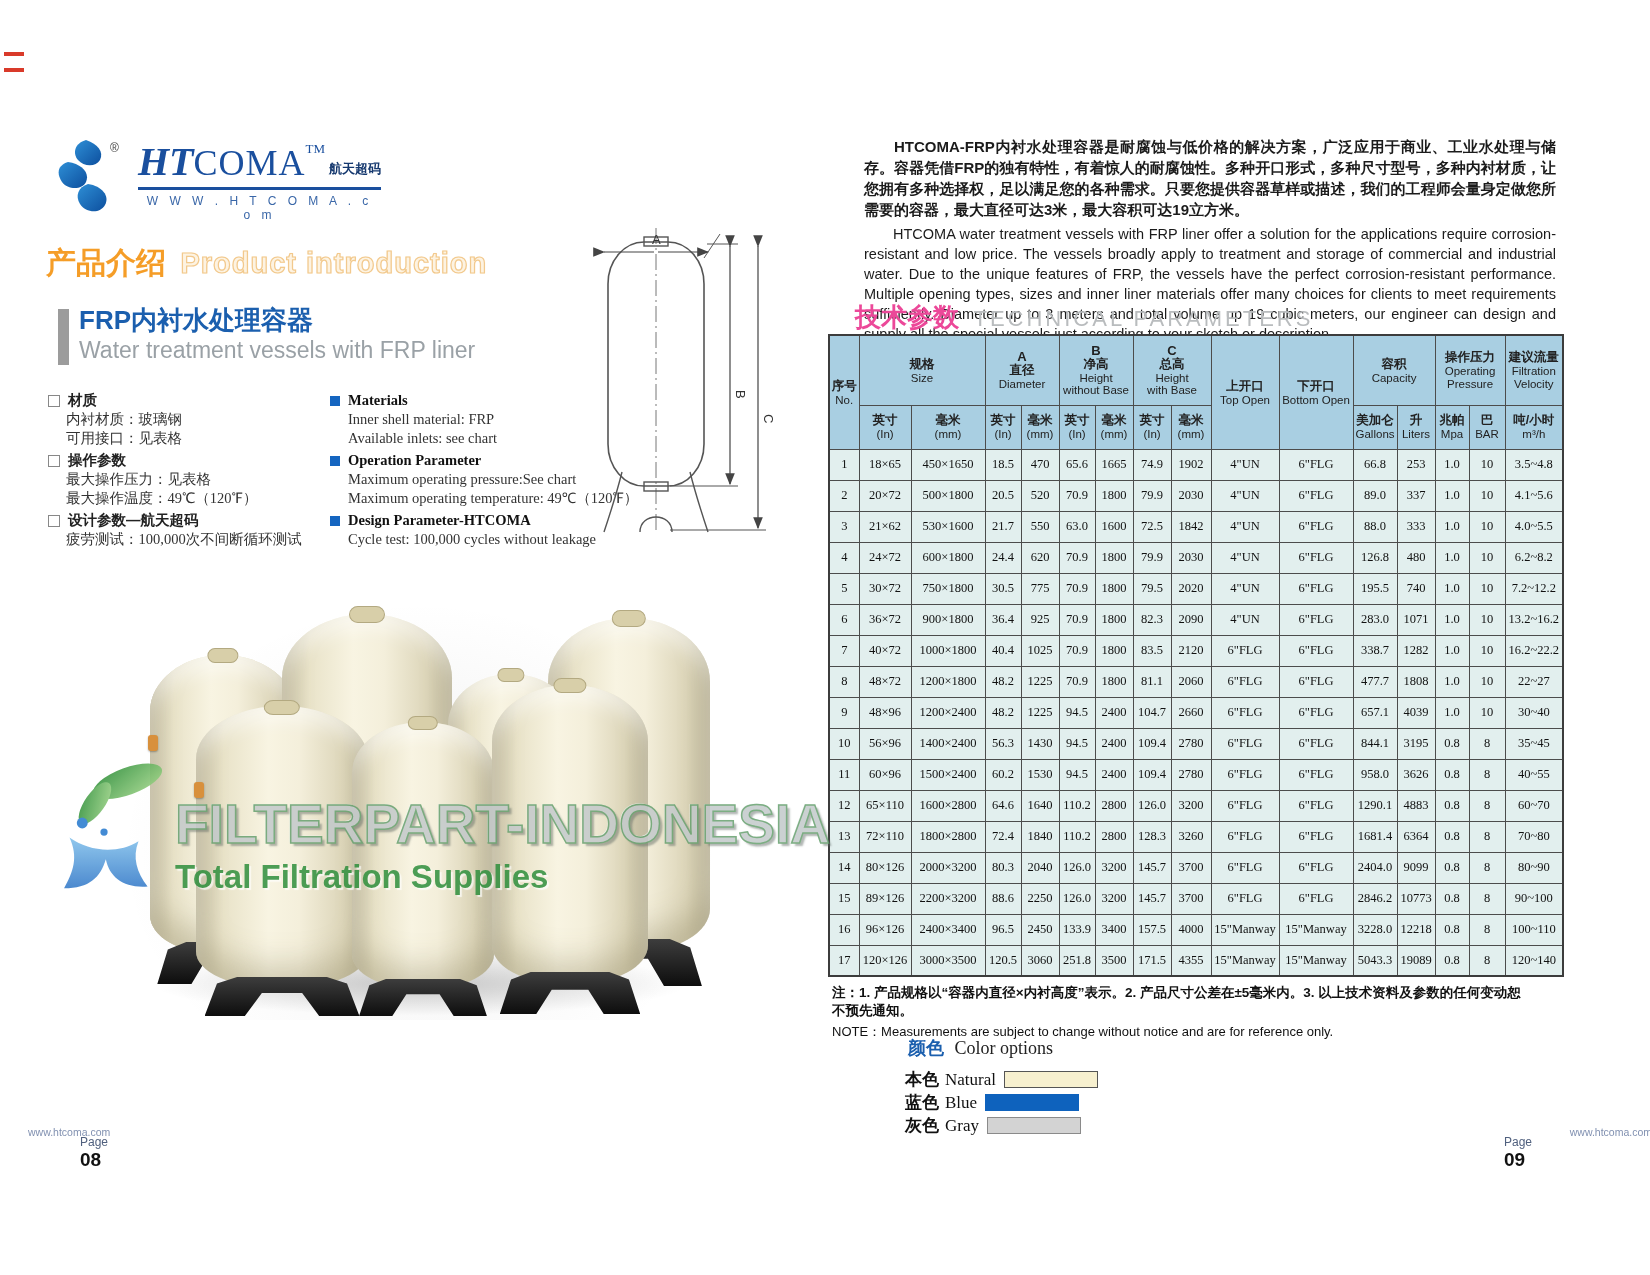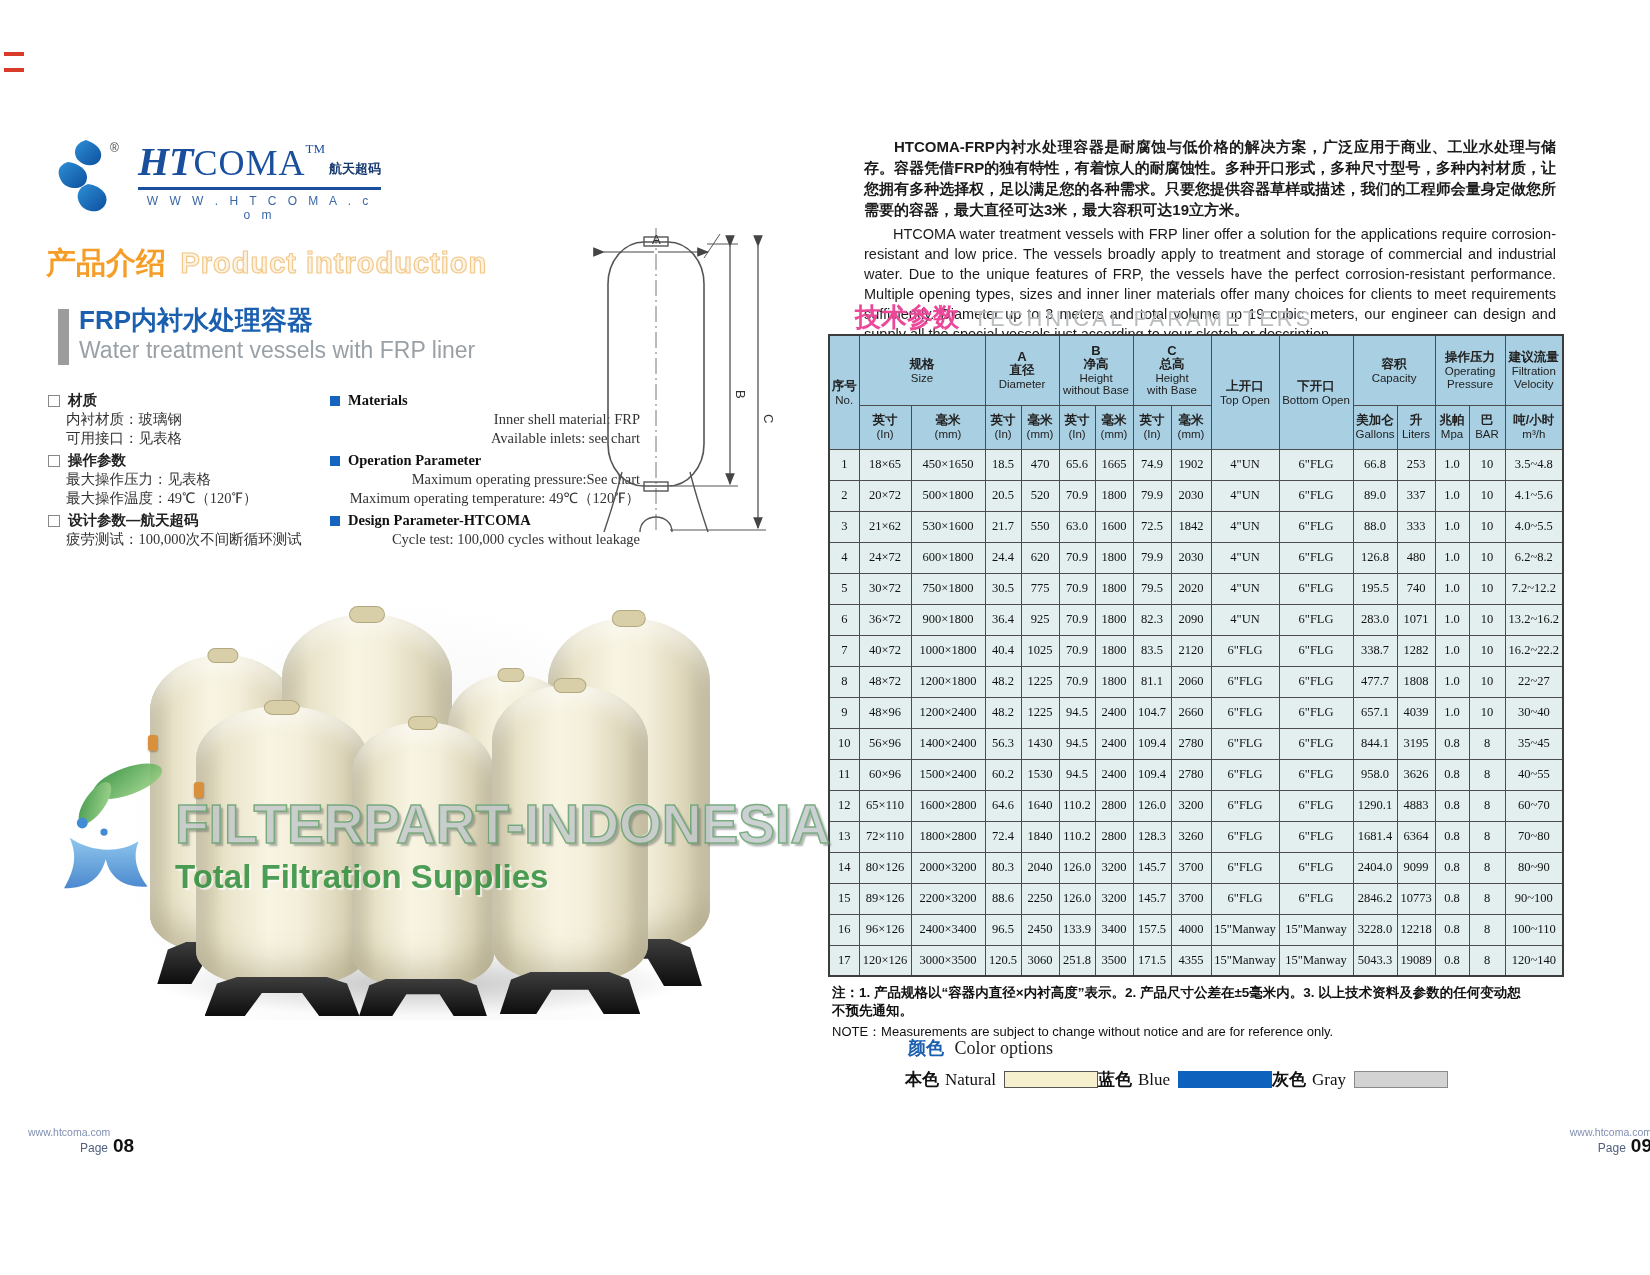--- a/index.html
+++ b/index.html
@@ -31,21 +31,21 @@
 
   
   .product-title{left:58px;top:305px;display:flex;}
   .pt-bar{width:11px;height:56px;background:#9c9c9c;margin-right:10px;margin-top:4px;}
   .pt-cn{font-size:26px;font-weight:bold;color:#1b5fae;line-height:30px;}
   .pt-en{font-size:23px;color:#9aa1a6;line-height:30px;}
 
   
   .spec-col{top:388px;font-size:14.5px;line-height:19px;}
   .spec-cn{left:48px;width:275px;}
-  .spec-en{left:330px;width:310px;font-family:"Liberation Serif",serif;text-align:right;}
+  .spec-en{left:330px;width:310px;font-family:"Liberation Serif",serif;}
   .spec-heading{font-weight:bold;display:flex;align-items:center;margin-top:3px;}
   .spec-heading-text{color:#222;}
   .spec-en .spec-heading-text{color:#111;}
   .bullet{display:inline-block;width:10px;height:10px;margin-right:8px;flex:0 0 auto;}
   .bullet.hollow{border:1.5px solid #888;background:#fff;}
   .bullet.solid{background:#1565c0;}
   .spec-item{padding-left:18px;color:#333;font-family:Liberation Serif, serif;}
 
   
   .diagram{left:552px;top:224px;width:238px;height:312px;}
@@ -104,30 +104,30 @@
   .hd-en{font-size:11.5px;font-weight:normal;line-height:12.5px;white-space:pre-line;}
 
   .notes{left:832px;top:984px;width:700px;}
   .note-cn{font-size:13.5px;font-weight:bold;color:#111;}
   .note-en{font-size:13px;color:#111;margin-top:3px;}
 
   
   .color-title{left:908px;top:1036px;white-space:nowrap;}
   .color-title-cn{font-size:18px;font-weight:bold;color:#1b5fae;}
   .color-title-en{font-size:18px;color:#222;font-family:"Liberation Serif",serif;margin-left:6px;}
-  .color-row{left:905px;top:1068px;width:630px;display:flex;justify-content:flex-start;}
+  .color-row{left:905px;top:1068px;width:630px;display:flex;justify-content:flex-start;flex-direction:column;}
   .color-item{display:flex;align-items:center;font-family:"Liberation Serif",serif;font-size:17px;color:#111;}
   .color-cn{font-weight:bold;margin-right:6px;}
   .color-en{margin-right:8px;}
   .swatch{display:inline-block;width:92px;height:15px;border:1.5px solid #555;}
 
   
   .footer{position:absolute;width:200px;}
   .footer .f-url{font-size:10.5px;color:#8090b0;display:block;}
-  .footer .f-line{display:flex;align-items:baseline;margin-top:-3px;}
+  .footer .f-line{display:flex;align-items:baseline;margin-top:-3px;flex-direction:column;}
   .footer .f-page{font-size:12px;color:#50607e;margin-left:52px;}
   .footer .f-num{font-size:19px;font-weight:bold;color:#111;margin-left:5px;}
 </style>
 </head>
 <body>
 
 <div class="abs redmark" style="top:52px;"></div>
 <div class="abs redmark" style="top:68px;"></div>
 
 <div class="abs logo">

